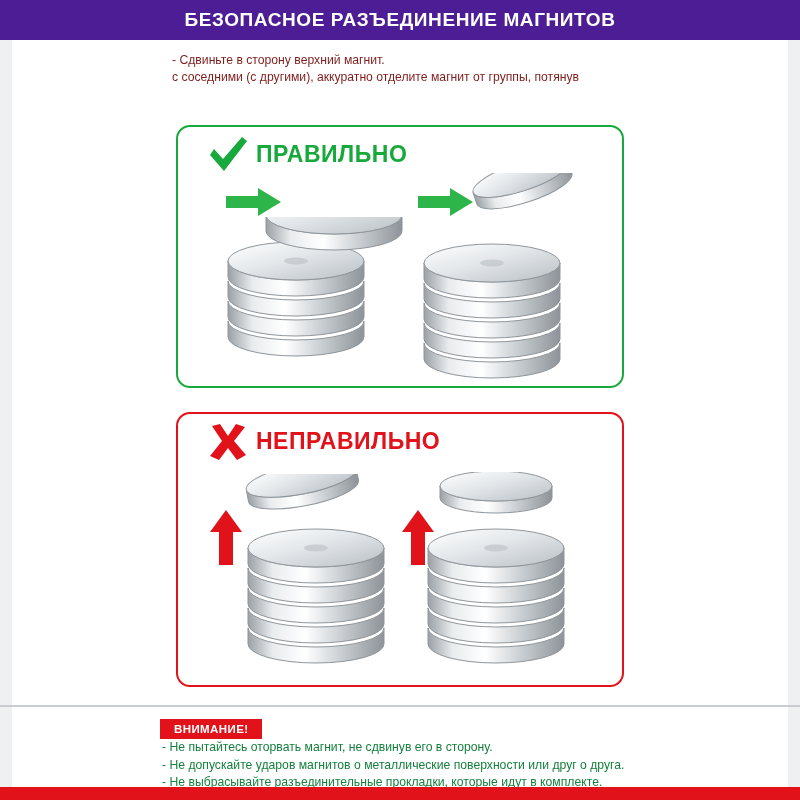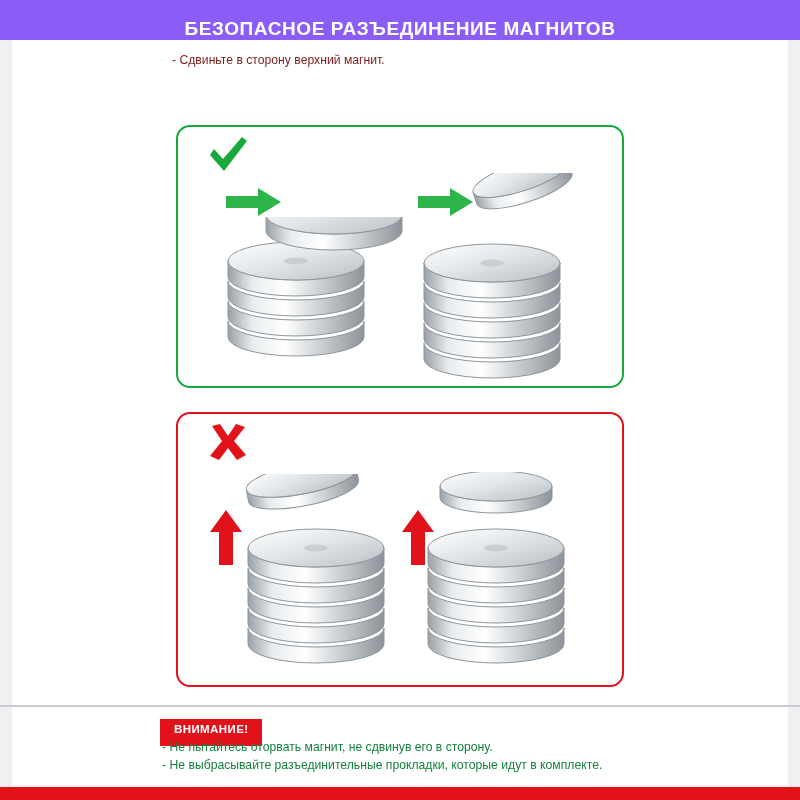--- a/index.html
+++ b/index.html
@@ -21,23 +21,23 @@
     background: #ffffff;
   }
 
   
   .header-bar {
     position: absolute;
     top: 0;
     left: 0;
     width: 800px;
     height: 40px;
-    background: #8b5cf6;
+    background: #4c1d95;
     display: flex;
-    align-items: flex-end;
+    align-items: center;
     justify-content: center;
   }
   .header-title {
     color: #ffffff;
     font-size: 19px;
     font-weight: bold;
     letter-spacing: 0.6px;
     text-align: center;
     white-space: nowrap;
   }
@@ -109,21 +109,21 @@
   }
   .warn-badge {
     position: absolute;
     left: 160px;
     top: 719px;
     background: #e1121a;
     color: #ffffff;
     font-size: 11.5px;
     font-weight: bold;
     letter-spacing: 0.4px;
-    padding: 4px 14px 11px 14px;
+    padding: 4px 14px 4px 14px;
     line-height: 12px;
   }
   .warn-list {
     position: absolute;
     left: 162px;
     top: 739px;
     width: 500px;
     color: #15803d;
     font-size: 12.2px;
     line-height: 17.5px;
@@ -156,26 +156,28 @@
 
   <div class="header-bar">
     <div class="header-title">БЕЗОПАСНОЕ РАЗЪЕДИНЕНИЕ МАГНИТОВ</div>
   </div>
 
   <div class="left-edge"></div>
   <div class="right-edge"></div>
 
   <div class="intro">
     <p>- Сдвиньте в сторону верхний магнит.</p>
+    <p>с соседними (с другими), аккуратно отделите магнит от группы, потянув</p>
   </div>
 
   <div class="panel panel-correct">
     <svg class="mark" viewBox="0 0 44 42">
       <path d="M4 20 L8 14 L17 24 L36 2 L41 6 L18 36 Z" fill="#18a93c"></path>
     </svg>
+    <div class="panel-label">ПРАВИЛЬНО</div>
 
     <svg style="position:absolute;left:46px;top:58px;width:60px;height:34px" viewBox="0 0 60 34">
       <path d="M2 11 H34 V3 L57 17 L34 31 V23 H2 Z" fill="#2db54a"></path>
     </svg>
     <svg style="position:absolute;left:238px;top:58px;width:60px;height:34px" viewBox="0 0 60 34">
       <path d="M2 11 H34 V3 L57 17 L34 31 V23 H2 Z" fill="#2db54a"></path>
     </svg>
 
     <svg style="position:absolute;left:40px;top:90px;width:200px;height:160px" viewBox="0 0 200 160">
       <defs>
@@ -224,20 +226,21 @@
         <ellipse cx="78" cy="24" rx="68" ry="19" fill="url(#gTop)" stroke="#8f969b" stroke-width="1"></ellipse>
         <ellipse cx="78" cy="24" rx="12" ry="3.5" fill="#c3c8cc" opacity="0.8"></ellipse>
       </g>
     </svg>
   </div>
 
   <div class="panel panel-wrong">
     <svg class="mark" viewBox="0 0 44 42">
       <path d="M6 4 L14 2 L22 14 L30 2 L39 5 L28 19 L40 33 L31 38 L22 26 L13 38 L4 34 L16 19 Z" fill="#e1121a"></path>
     </svg>
+    <div class="panel-label">НЕПРАВИЛЬНО</div>
 
     <svg style="position:absolute;left:30px;top:94px;width:36px;height:60px" viewBox="0 0 36 60">
       <path d="M18 2 L34 24 H25 V57 H11 V24 H2 Z" fill="#e1121a"></path>
     </svg>
     <svg style="position:absolute;left:222px;top:94px;width:36px;height:60px" viewBox="0 0 36 60">
       <path d="M18 2 L34 24 H25 V57 H11 V24 H2 Z" fill="#e1121a"></path>
     </svg>
 
     <svg style="position:absolute;left:60px;top:60px;width:210px;height:200px" viewBox="0 0 210 200">
       <g transform="translate(6,4) rotate(-11)">
@@ -269,17 +272,18 @@
         <ellipse cx="78" cy="24" rx="68" ry="19" fill="url(#gTop)" stroke="#8f969b" stroke-width="1"></ellipse>
         <ellipse cx="78" cy="24" rx="12" ry="3.5" fill="#c3c8cc" opacity="0.8"></ellipse>
       </g>
     </svg>
   </div>
 
   <div class="bottom-rule"></div>
   <div class="warn-badge">ВНИМАНИЕ!</div>
   <div class="warn-list">
     <p>- Не пытайтесь оторвать магнит, не сдвинув его в сторону.</p>
+    <p>- Не допускайте ударов магнитов о металлические поверхности или друг о друга.</p>
     <p>- Не выбрасывайте разъединительные прокладки, которые идут в комплекте.</p>
   </div>
 
   <div class="footer-bar"></div>
 </div>
 
 </body></html>

